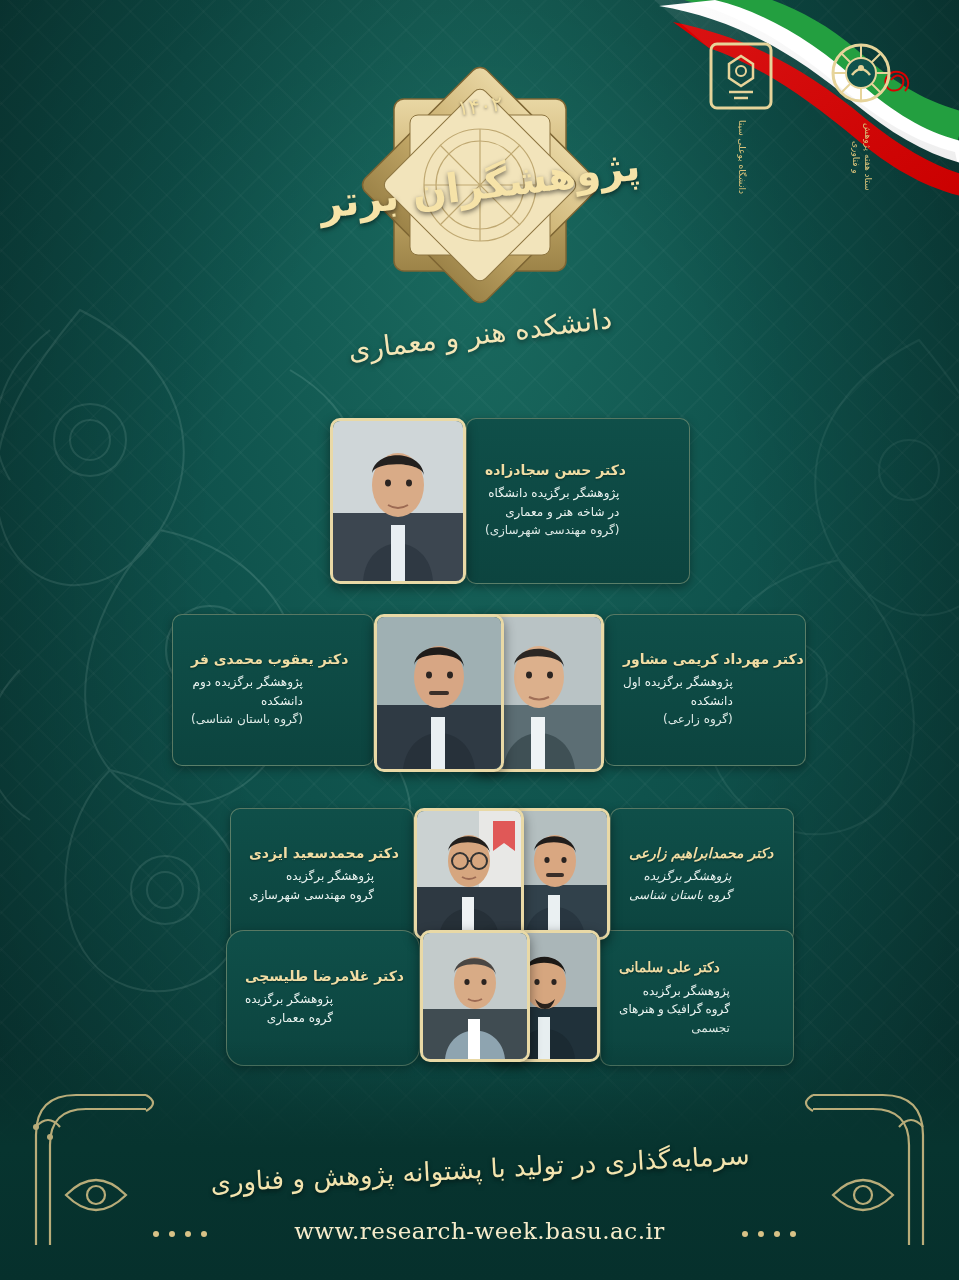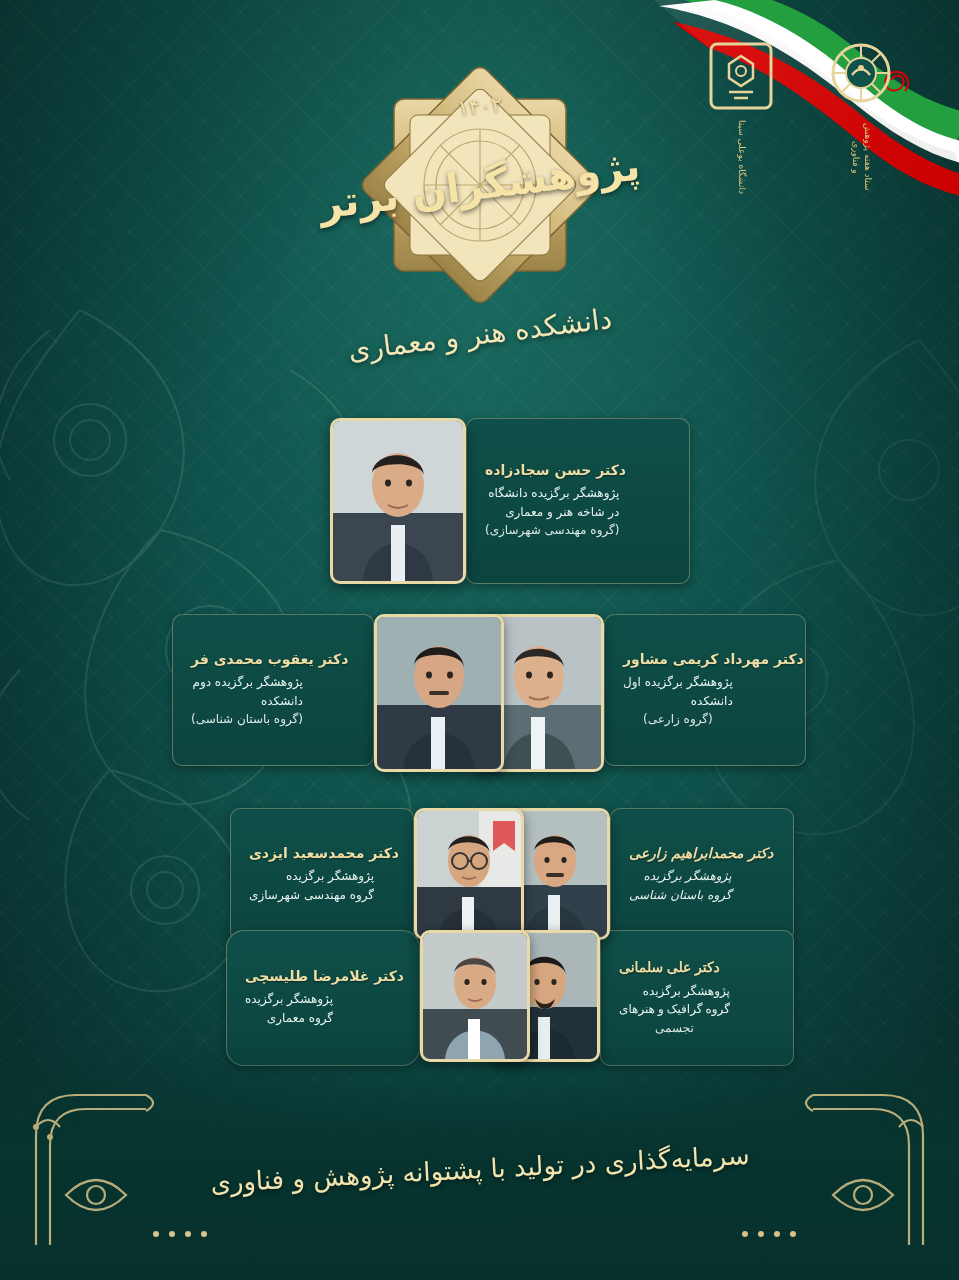--- a/index.html
+++ b/index.html
@@ -131,21 +131,21 @@
   .card.left-photo .photo{order:2;}
   .card.left-photo .info{order:1;margin-left:0;margin-right:-14px;}
   .name{
     color:#f0dda4;font-size:14px;font-weight:bold;
     margin-bottom:6px;white-space:nowrap;
     text-shadow:0 1px 2px rgba(0,0,0,.4);
   }
   .desc{
     color:#eaf3f0;font-size:12px;line-height:1.55;text-align:right;
   }
-  .desc .grp{color:#dce9e5;text-align:center;}
+  .desc .grp{color:#dce9e5;}
 
   
   #card-sajadzadeh{top:418px;left:330px;}
   #card-sajadzadeh .info{width:180px;height:140px;}
   #card-karimi{top:614px;left:474px;}
   #card-karimi .info{width:158px;height:126px;}
   #card-mohammadifar{top:614px;left:186px;}
   #card-mohammadifar .info{width:158px;height:126px;}
   #card-zarei{top:808px;left:500px;}
   #card-zarei .info{width:140px;height:108px;font-style:italic;}
@@ -504,14 +504,15 @@
   <svg class="dots-r" viewBox="0 0 70 16">
     <g fill="#d8c287">
         <circle cx="6" cy="8" r="3"></circle>
         <circle cx="22" cy="8" r="3"></circle>
         <circle cx="38" cy="8" r="3"></circle>
         <circle cx="54" cy="8" r="3"></circle>
       </g>
   </svg>
 
   <div class="slogan">سرمایه‌گذاری در تولید با پشتوانه پژوهش و فناوری</div>
+  <div class="site">www.research-week.basu.ac.ir</div>
 
 </div>
 
 </body></html>

